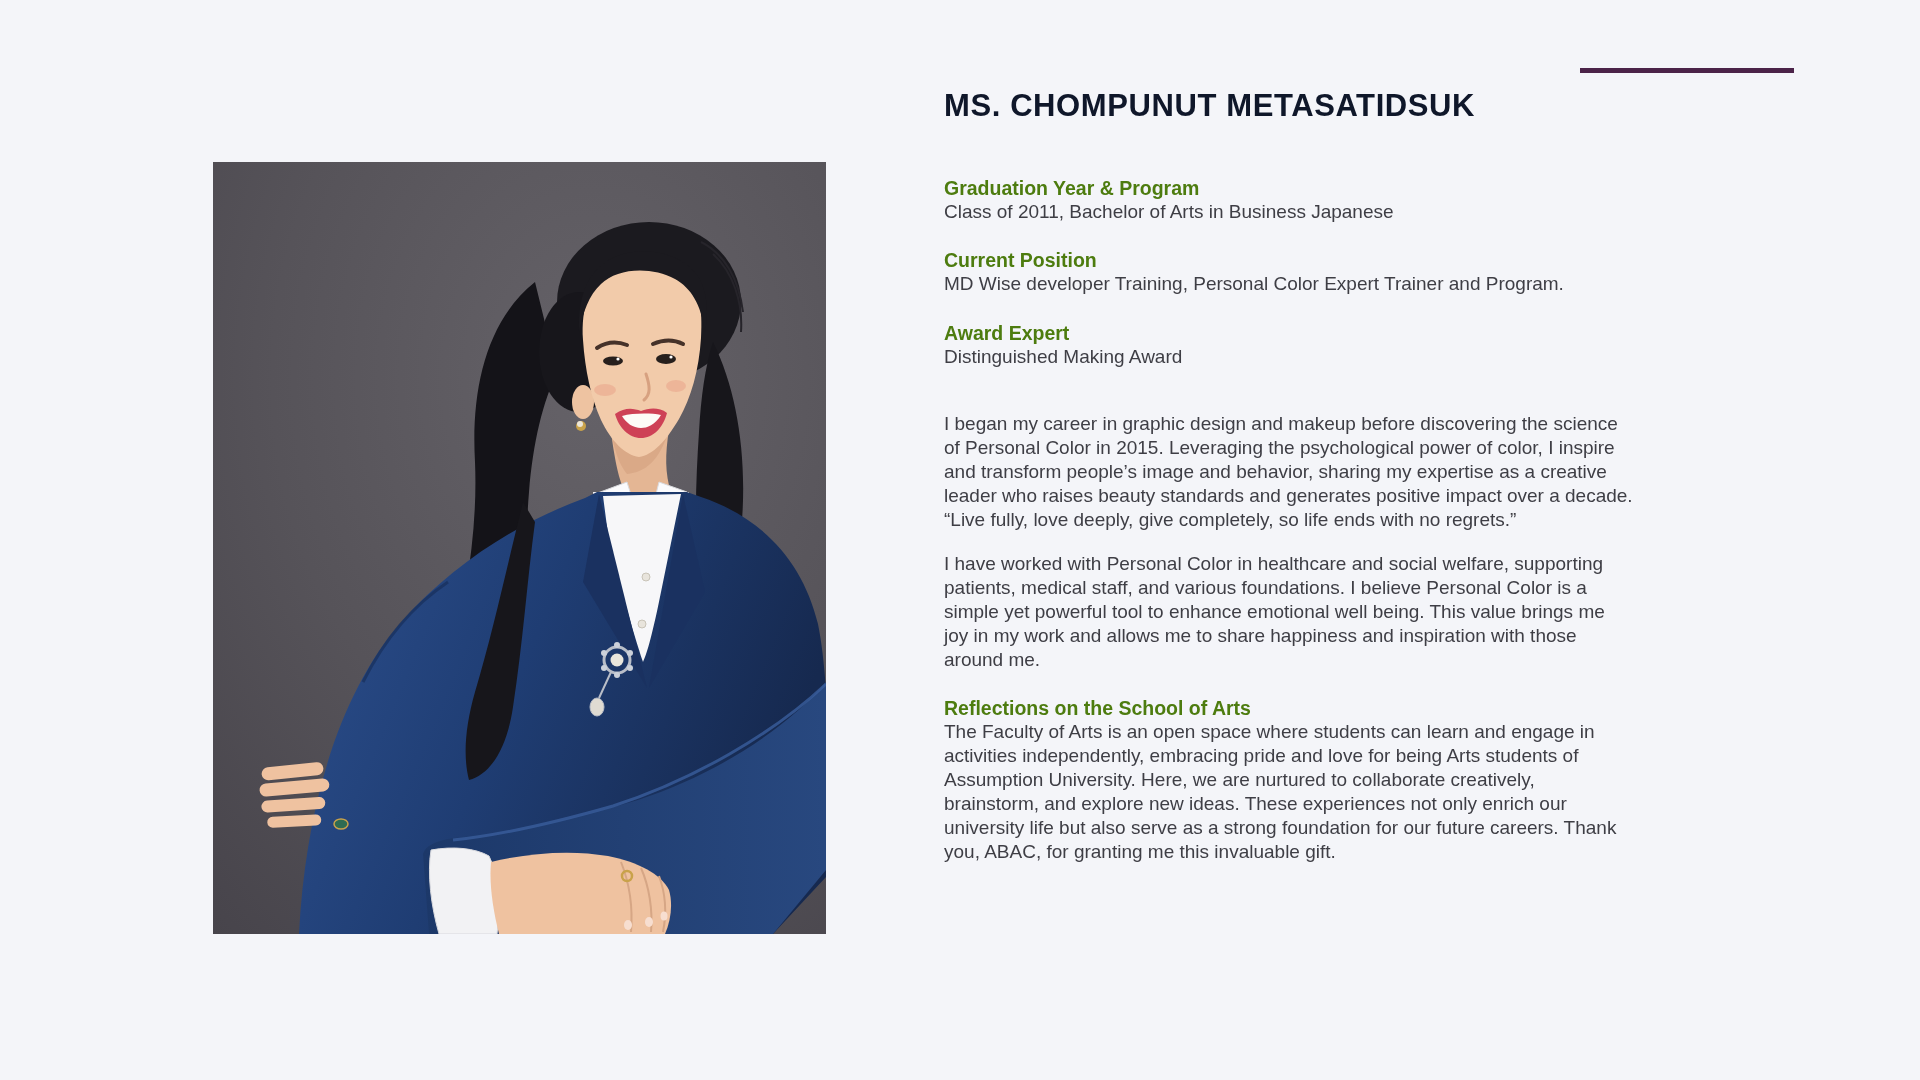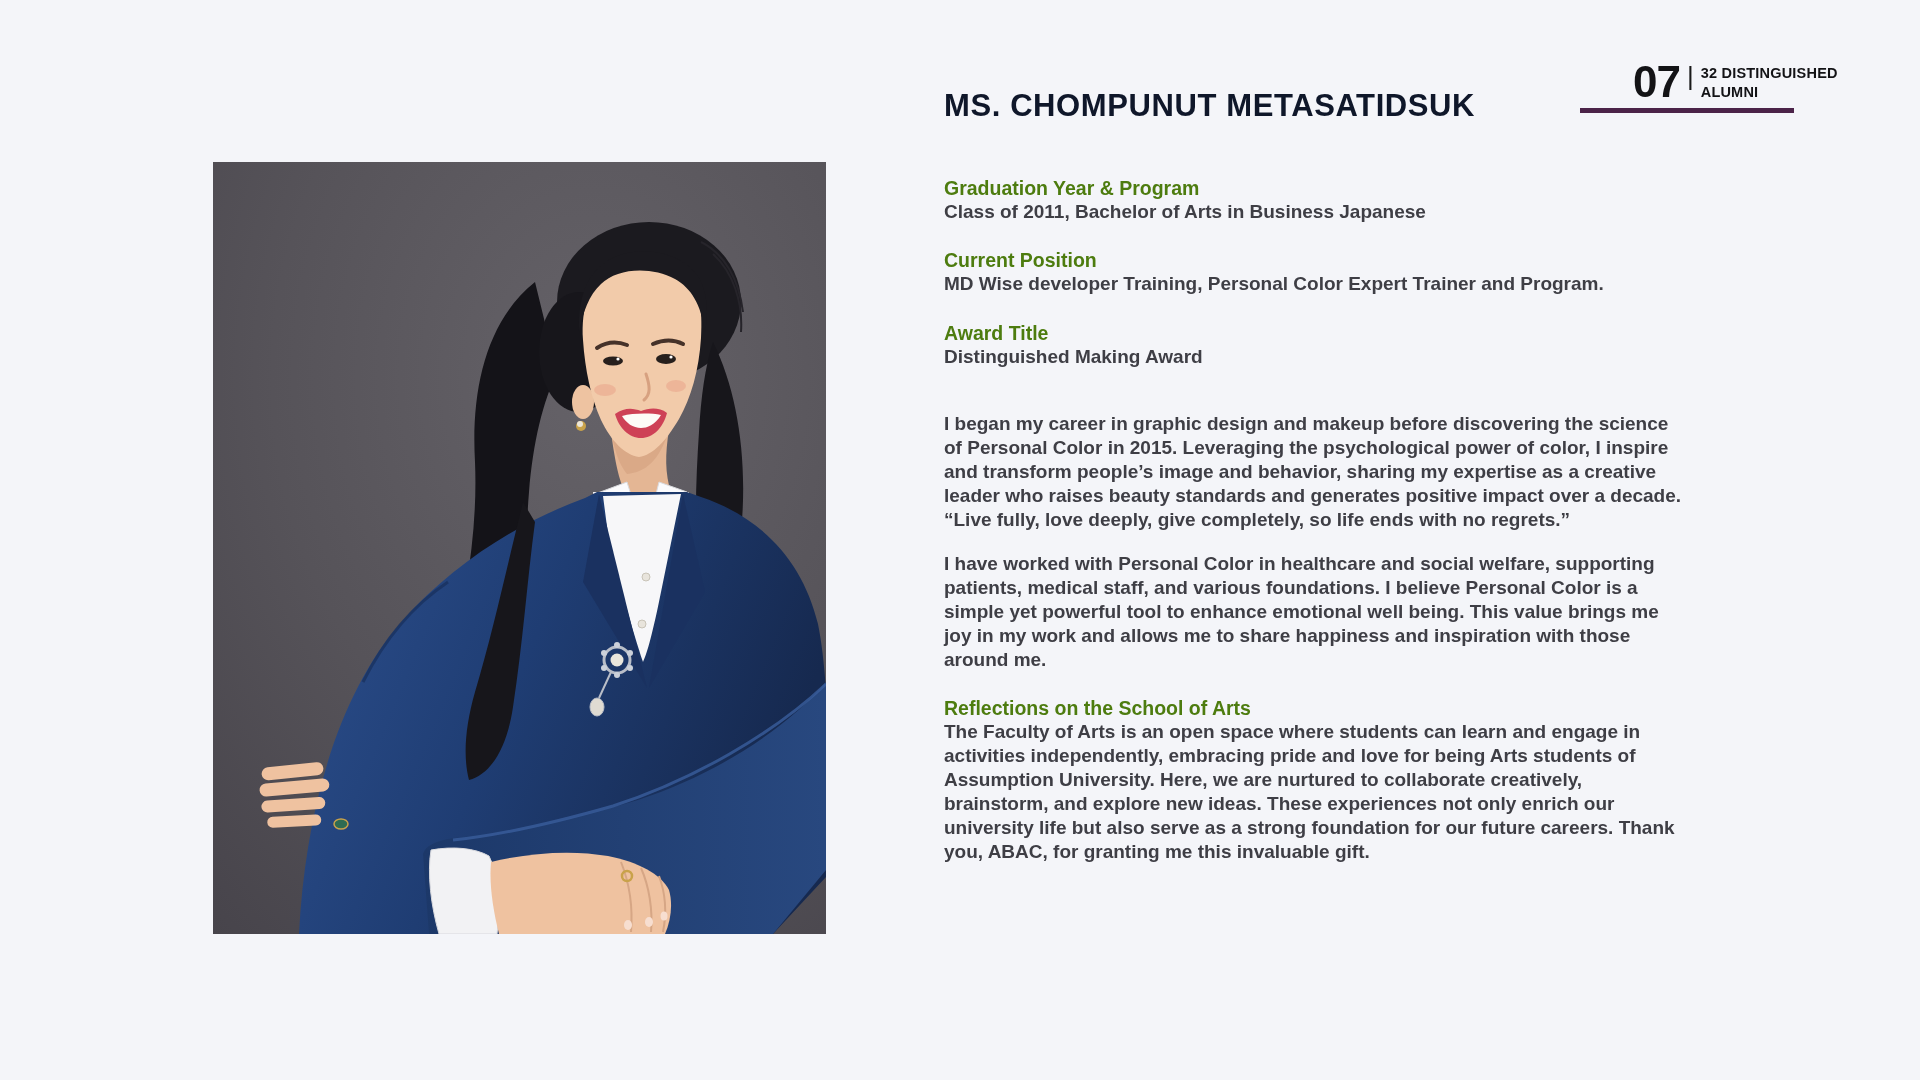--- a/index.html
+++ b/index.html
@@ -15,21 +15,21 @@
   .badge{position:absolute;left:1580px;top:62px;width:260px;}
   .badge-row{display:flex;align-items:flex-start;padding-left:53px;}
   .badge-num{font-size:44px;font-weight:700;letter-spacing:-1px;line-height:40px;color:#131316;}
   .badge-div{font-size:26px;font-weight:400;color:#1a1a1a;line-height:1;margin:1px 7px 0 7px;}
   .badge-label{font-size:14.5px;font-weight:700;color:#131316;line-height:19px;letter-spacing:0.2px;padding-top:2px;white-space:pre-line;}
   .badge-rule{width:214px;height:5px;background:#4B2349;margin-top:6px;}
   
   .content{position:absolute;left:944px;top:86px;width:800px;}
   .name{font-size:31px;font-weight:700;color:#0f172a;letter-spacing:0.6px;line-height:40px;margin:0;}
   .section h2{font-size:19.5px;font-weight:700;color:#4d7c0f;line-height:24px;margin:0;}
-  .section p{font-size:19px;font-weight:700;color:#3e3e45;line-height:24px;margin:0;white-space:pre-line;}
+  .section p{font-size:19px;font-weight:400;color:#3e3e45;line-height:24px;margin:0;white-space:pre-line;}
   .section.g1{margin-top:50px}
   .section.g2{margin-top:24px}
   .section.g3{margin-top:25px}
   .section.g4{margin-top:43px}
   .section.g5{margin-top:20px}
   .section.g6{margin-top:24px}
 </style>
 </head>
 <body>
 
@@ -130,44 +130,38 @@
         <rect x="48" y="606" width="62" height="13" rx="6.5" transform="rotate(-6 48 606)"></rect>
         <rect x="46" y="622" width="70" height="13" rx="6.5" transform="rotate(-5 46 622)"></rect>
         <rect x="48" y="639" width="64" height="12" rx="6" transform="rotate(-4 48 639)"></rect>
         <rect x="54" y="655" width="54" height="11" rx="5.5" transform="rotate(-3 54 655)"></rect>
       </g>
       <ellipse cx="128" cy="662" rx="7" ry="5" fill="#2e6b52" stroke="#c9a24a" stroke-width="1.5"></ellipse>
     </svg>
   </div>
 
   <div class="badge">
-    <div class="badge-row">
-      <span class="badge-num">07</span>
-      <span class="badge-div">|</span>
-      <span class="badge-label">32 DISTINGUISHED
-ALUMNI</span>
-    </div>
     <div class="badge-rule"></div>
   </div>
 
   <div class="content">
     <h1 class="name">MS. CHOMPUNUT METASATIDSUK</h1>
 
     <div class="section g1">
       <h2>Graduation Year &amp; Program</h2>
       <p>Class of 2011, Bachelor of Arts in Business Japanese</p>
     </div>
 
     <div class="section g2">
       <h2>Current Position</h2>
       <p>MD Wise developer Training, Personal Color Expert Trainer and Program.</p>
     </div>
 
     <div class="section g3">
-      <h2>Award Title</h2>
+      <h2>Award Expert</h2>
       <p>Distinguished Making Award</p>
     </div>
 
     <div class="section g4">
       <p>I began my career in graphic design and makeup before discovering the science
 of Personal Color in 2015. Leveraging the psychological power of color, I inspire
 and transform people’s image and behavior, sharing my expertise as a creative
 leader who raises beauty standards and generates positive impact over a decade.
 “Live fully, love deeply, give completely, so life ends with no regrets.”</p>
     </div>

